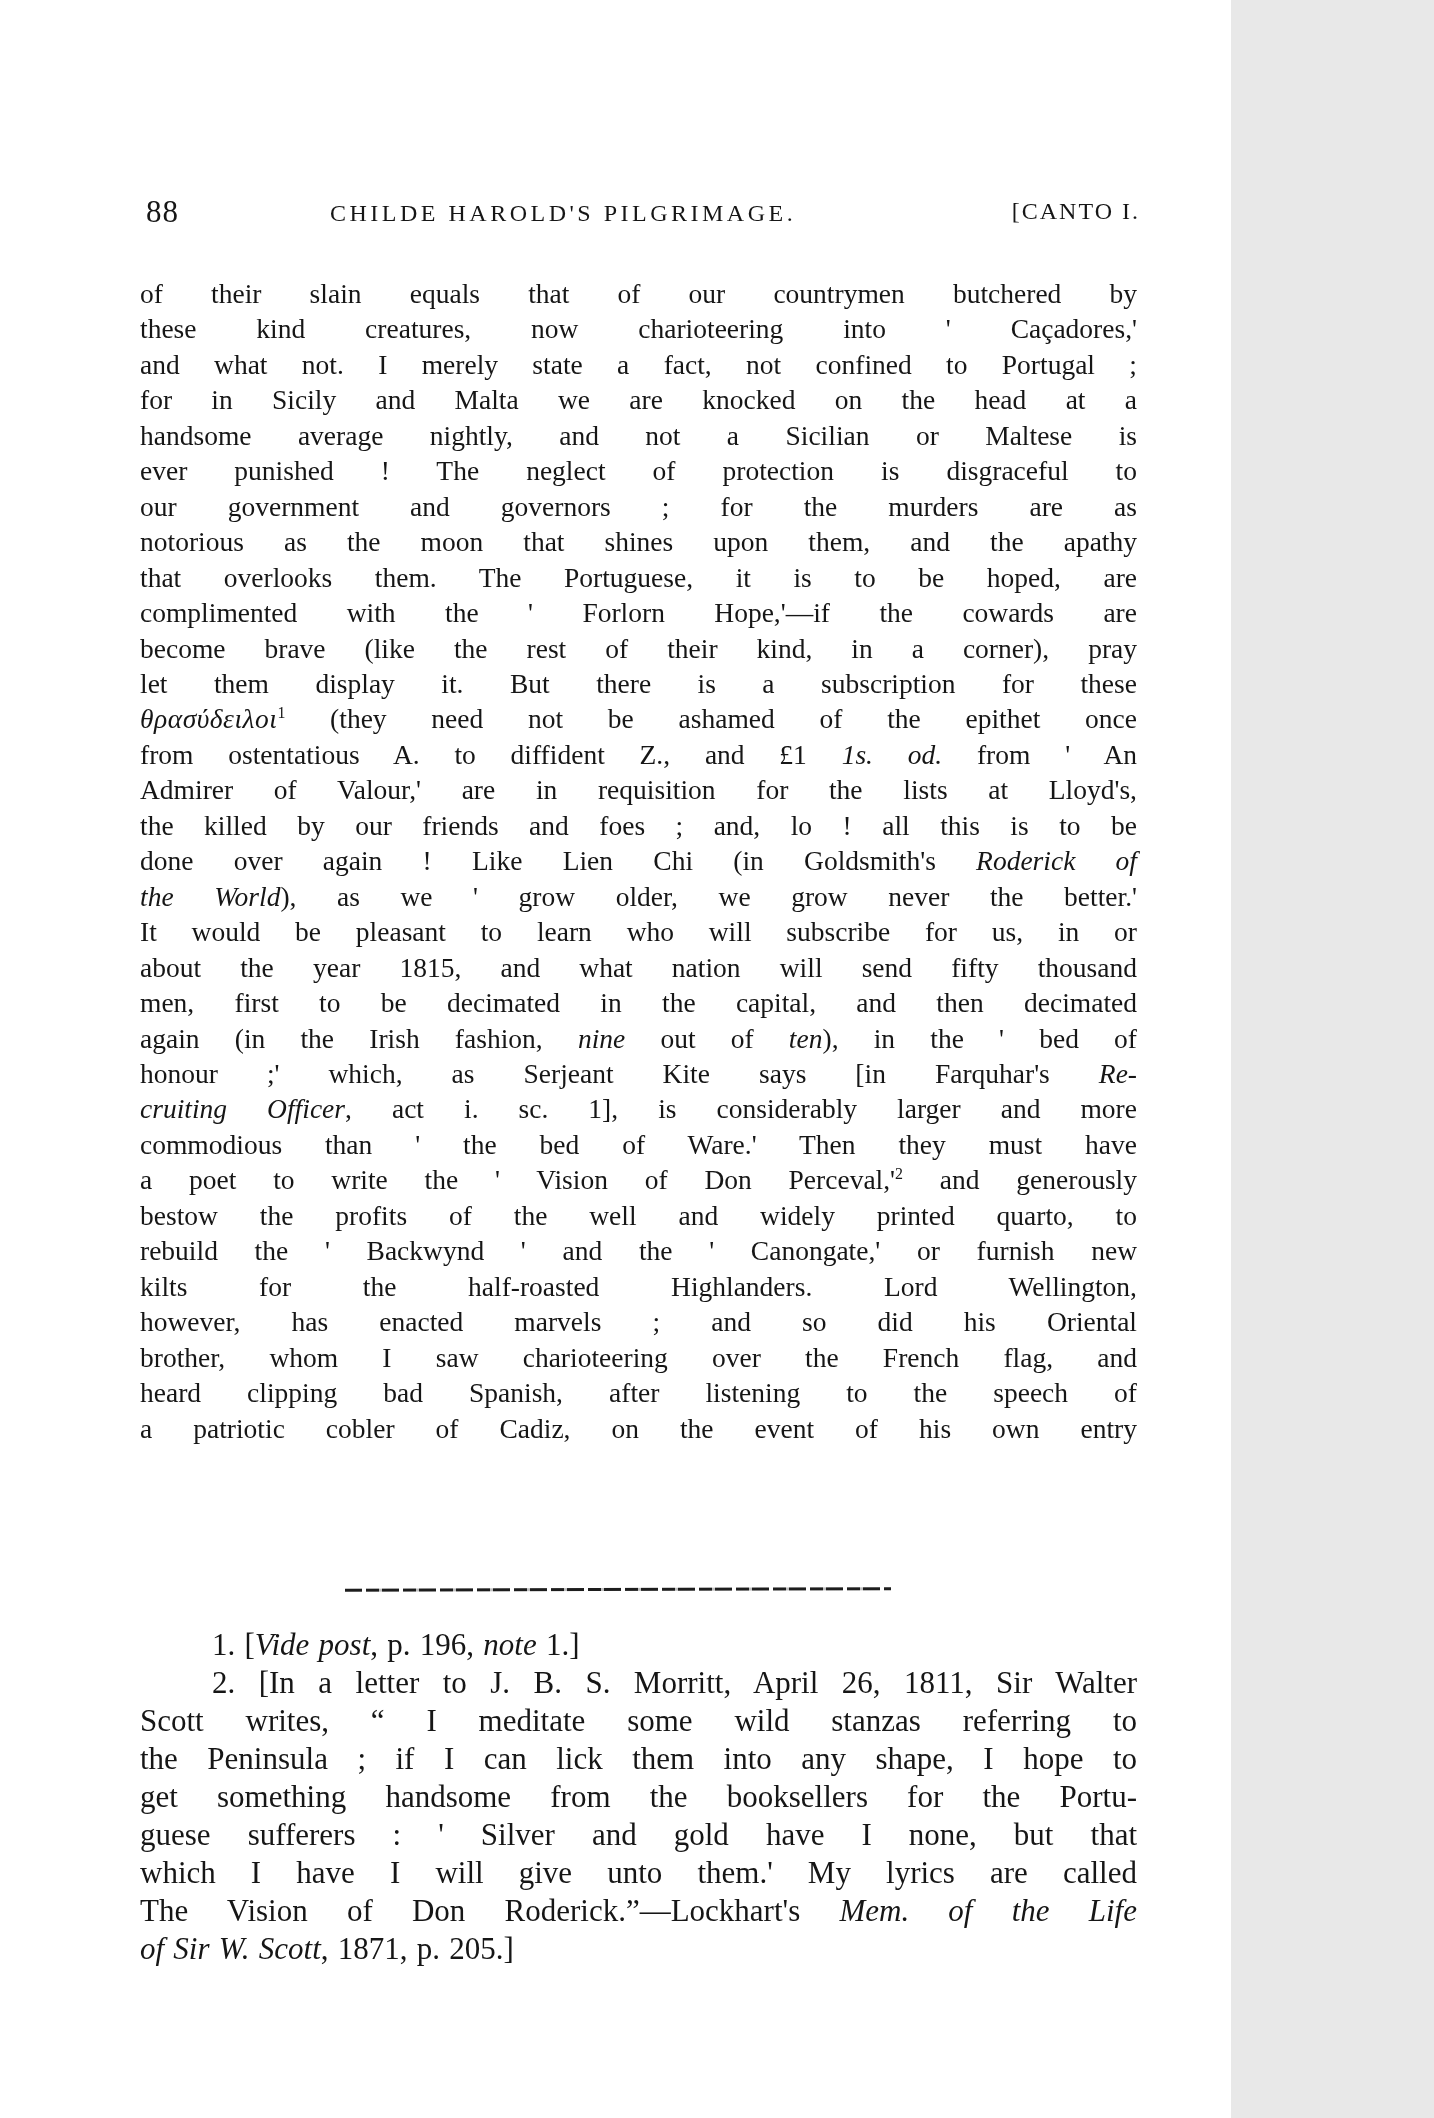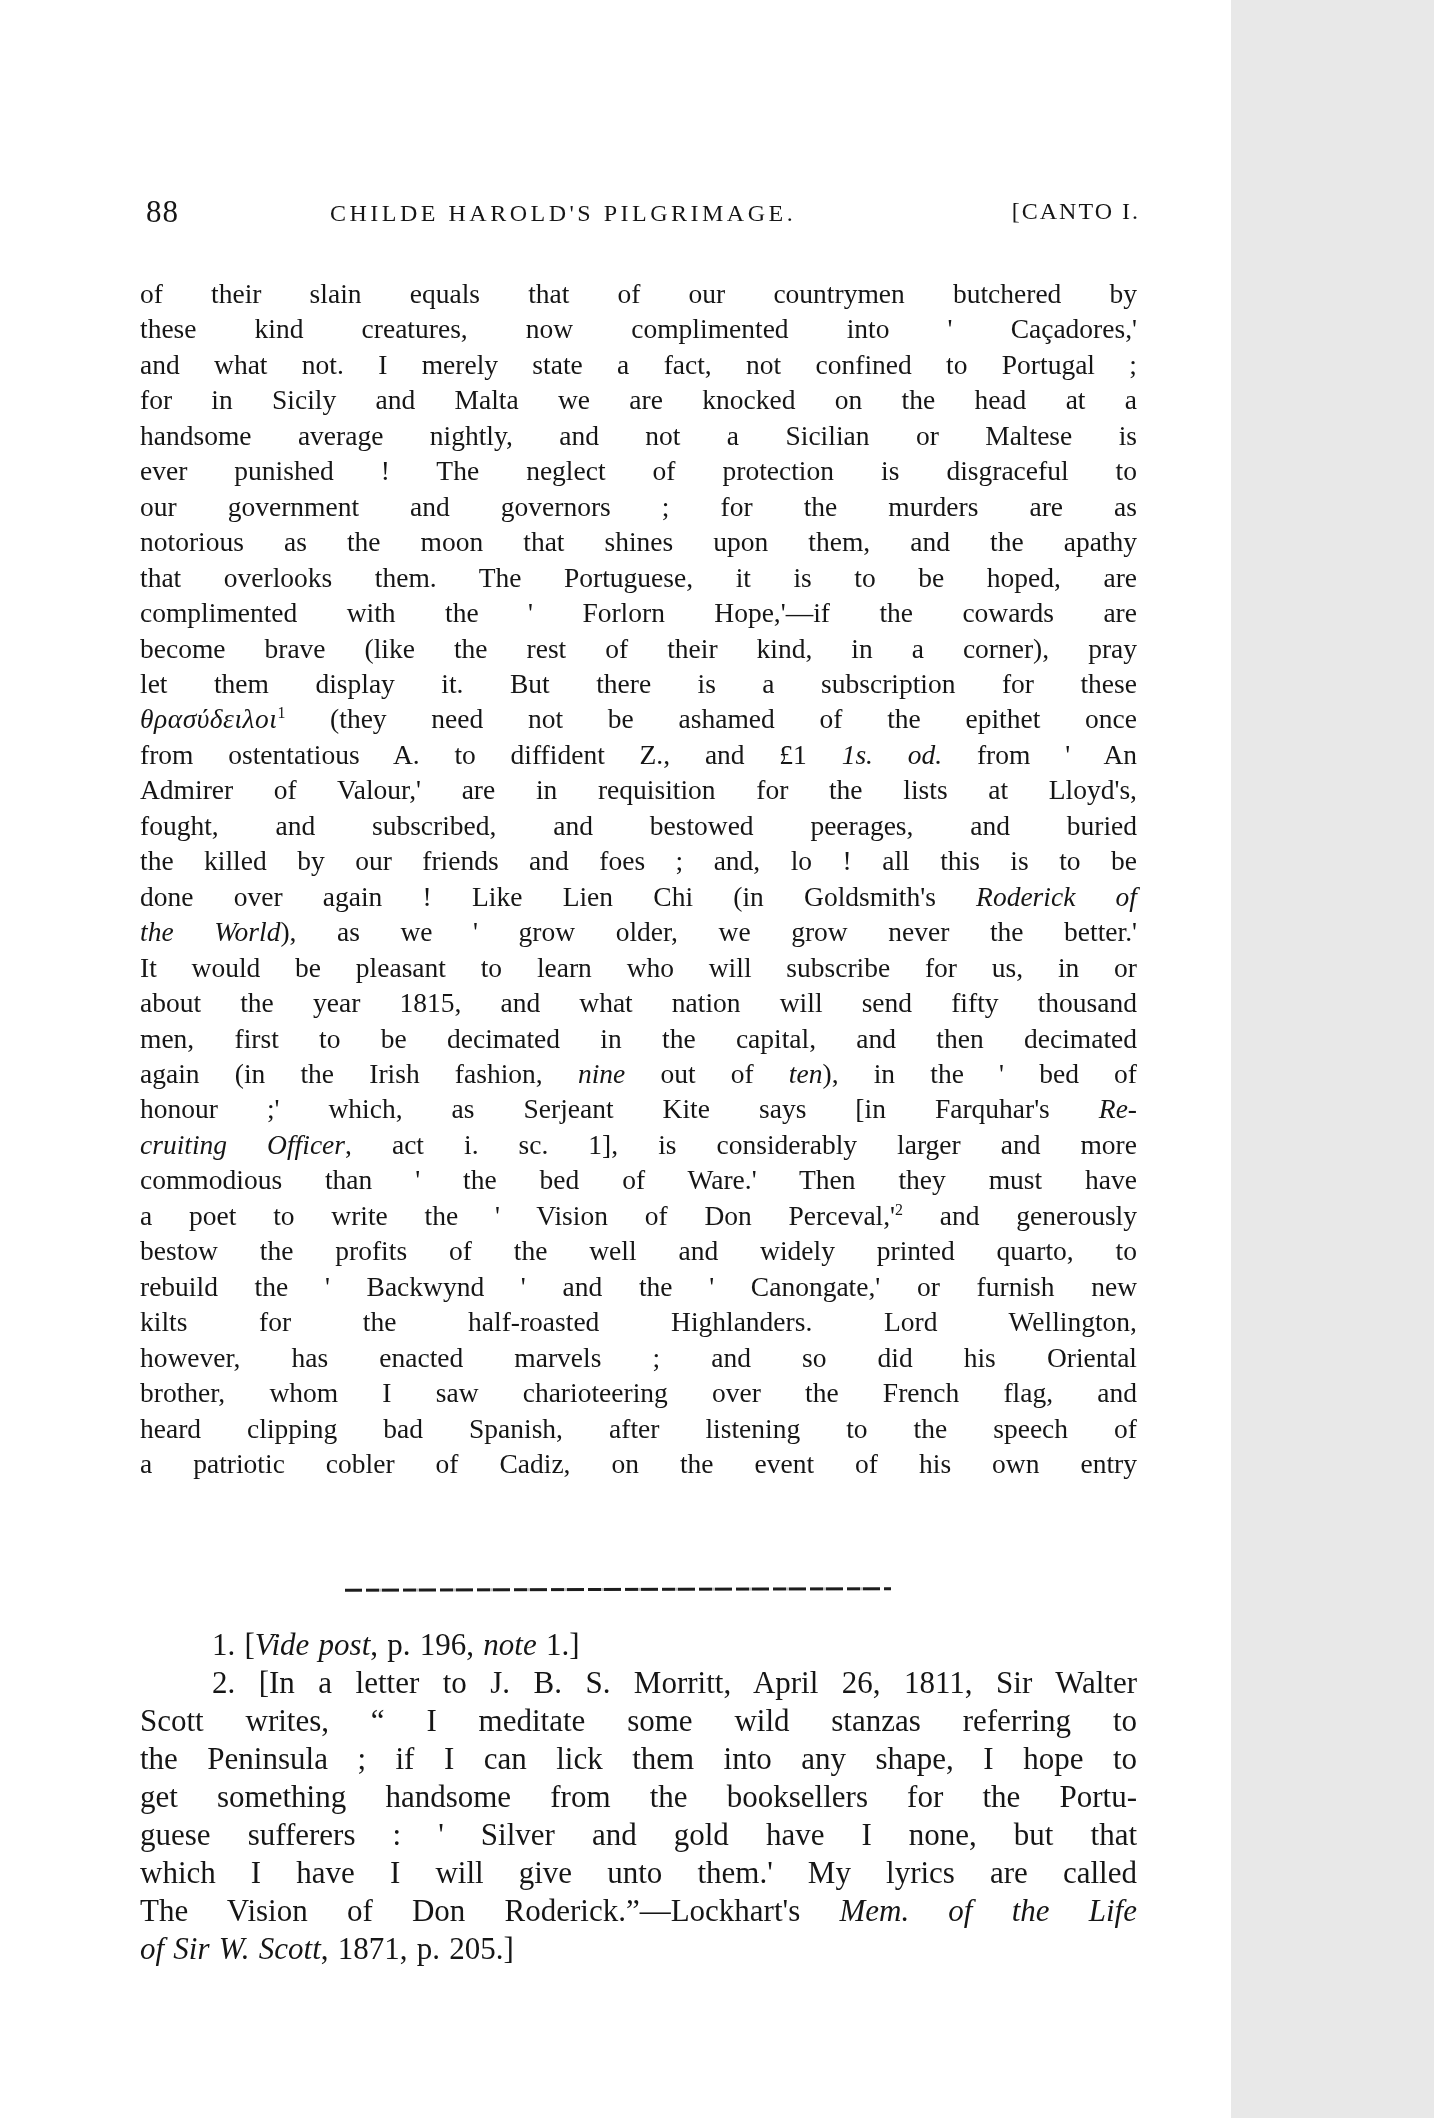--- a/index.html
+++ b/index.html
@@ -57,35 +57,34 @@
 <body>
 
 <div id="page">
 
   <div class="hdr-num">88</div>
   <div class="hdr-title">CHILDE HAROLD'S PILGRIMAGE.</div>
   <div class="hdr-canto">[CANTO I.</div>
 
   <div id="main-text">
       <div class="tline"><span>of their slain equals that of our countrymen butchered by</span></div>
-      <div class="tline"><span>these kind creatures, now complimented into ' Caçadores,'</span></div>
+      <div class="tline"><span>these kind creatures, now charioteering into ' Caçadores,'</span></div>
       <div class="tline"><span>and what not.  I merely state a fact, not confined to Portugal ;</span></div>
       <div class="tline"><span>for in Sicily and Malta we are knocked on the head at a</span></div>
       <div class="tline"><span>handsome average nightly, and not a Sicilian or Maltese is</span></div>
       <div class="tline"><span>ever punished !   The neglect of protection is disgraceful to</span></div>
       <div class="tline"><span>our government and governors ;  for the murders are as</span></div>
       <div class="tline"><span>notorious as the moon that shines upon them, and the apathy</span></div>
       <div class="tline"><span>that overlooks them.   The Portuguese, it is to be hoped, are</span></div>
       <div class="tline"><span>complimented with the ' Forlorn Hope,'—if the cowards are</span></div>
       <div class="tline"><span>become brave (like the rest of their kind, in a corner), pray</span></div>
       <div class="tline"><span>let them display it.   But there is a subscription for these</span></div>
       <div class="tline"><span class="greek">θρασύδειλοι</span><sup>1</sup><span> (they need not be ashamed of the epithet once</span></div>
       <div class="tline"><span>from ostentatious A. to diffident Z., and £1 </span><span class="it">1s. od.</span><span> from ' An</span></div>
       <div class="tline"><span>Admirer of Valour,' are in requisition for the lists at Lloyd's,</span></div>
-      <div class="tline"><span>fought, and subscribed, and bestowed peerages, and buried</span></div>
       <div class="tline"><span>the killed by our friends and foes ;  and, lo !  all this is to be</span></div>
       <div class="tline"><span>done over again !   Like Lien Chi (in Goldsmith's </span><span class="it">Roderick of</span></div>
       <div class="tline"><span class="it">the World</span><span>), as we ' grow older, we grow never the better.'</span></div>
       <div class="tline"><span>It would be pleasant to learn who will subscribe for us, in or</span></div>
       <div class="tline"><span>about the year 1815, and what nation will send fifty thousand</span></div>
       <div class="tline"><span>men, first to be decimated in the capital, and then decimated</span></div>
       <div class="tline"><span>again (in the Irish fashion, </span><span class="it">nine</span><span> out of </span><span class="it">ten</span><span>), in the ' bed of</span></div>
       <div class="tline"><span>honour ;' which, as Serjeant Kite says [in Farquhar's </span><span class="it">Re-</span></div>
       <div class="tline"><span class="it">cruiting Officer</span><span>, act i. sc. 1], is considerably larger and more</span></div>
       <div class="tline"><span>commodious than ' the bed of Ware.'   Then they must have</span></div>

